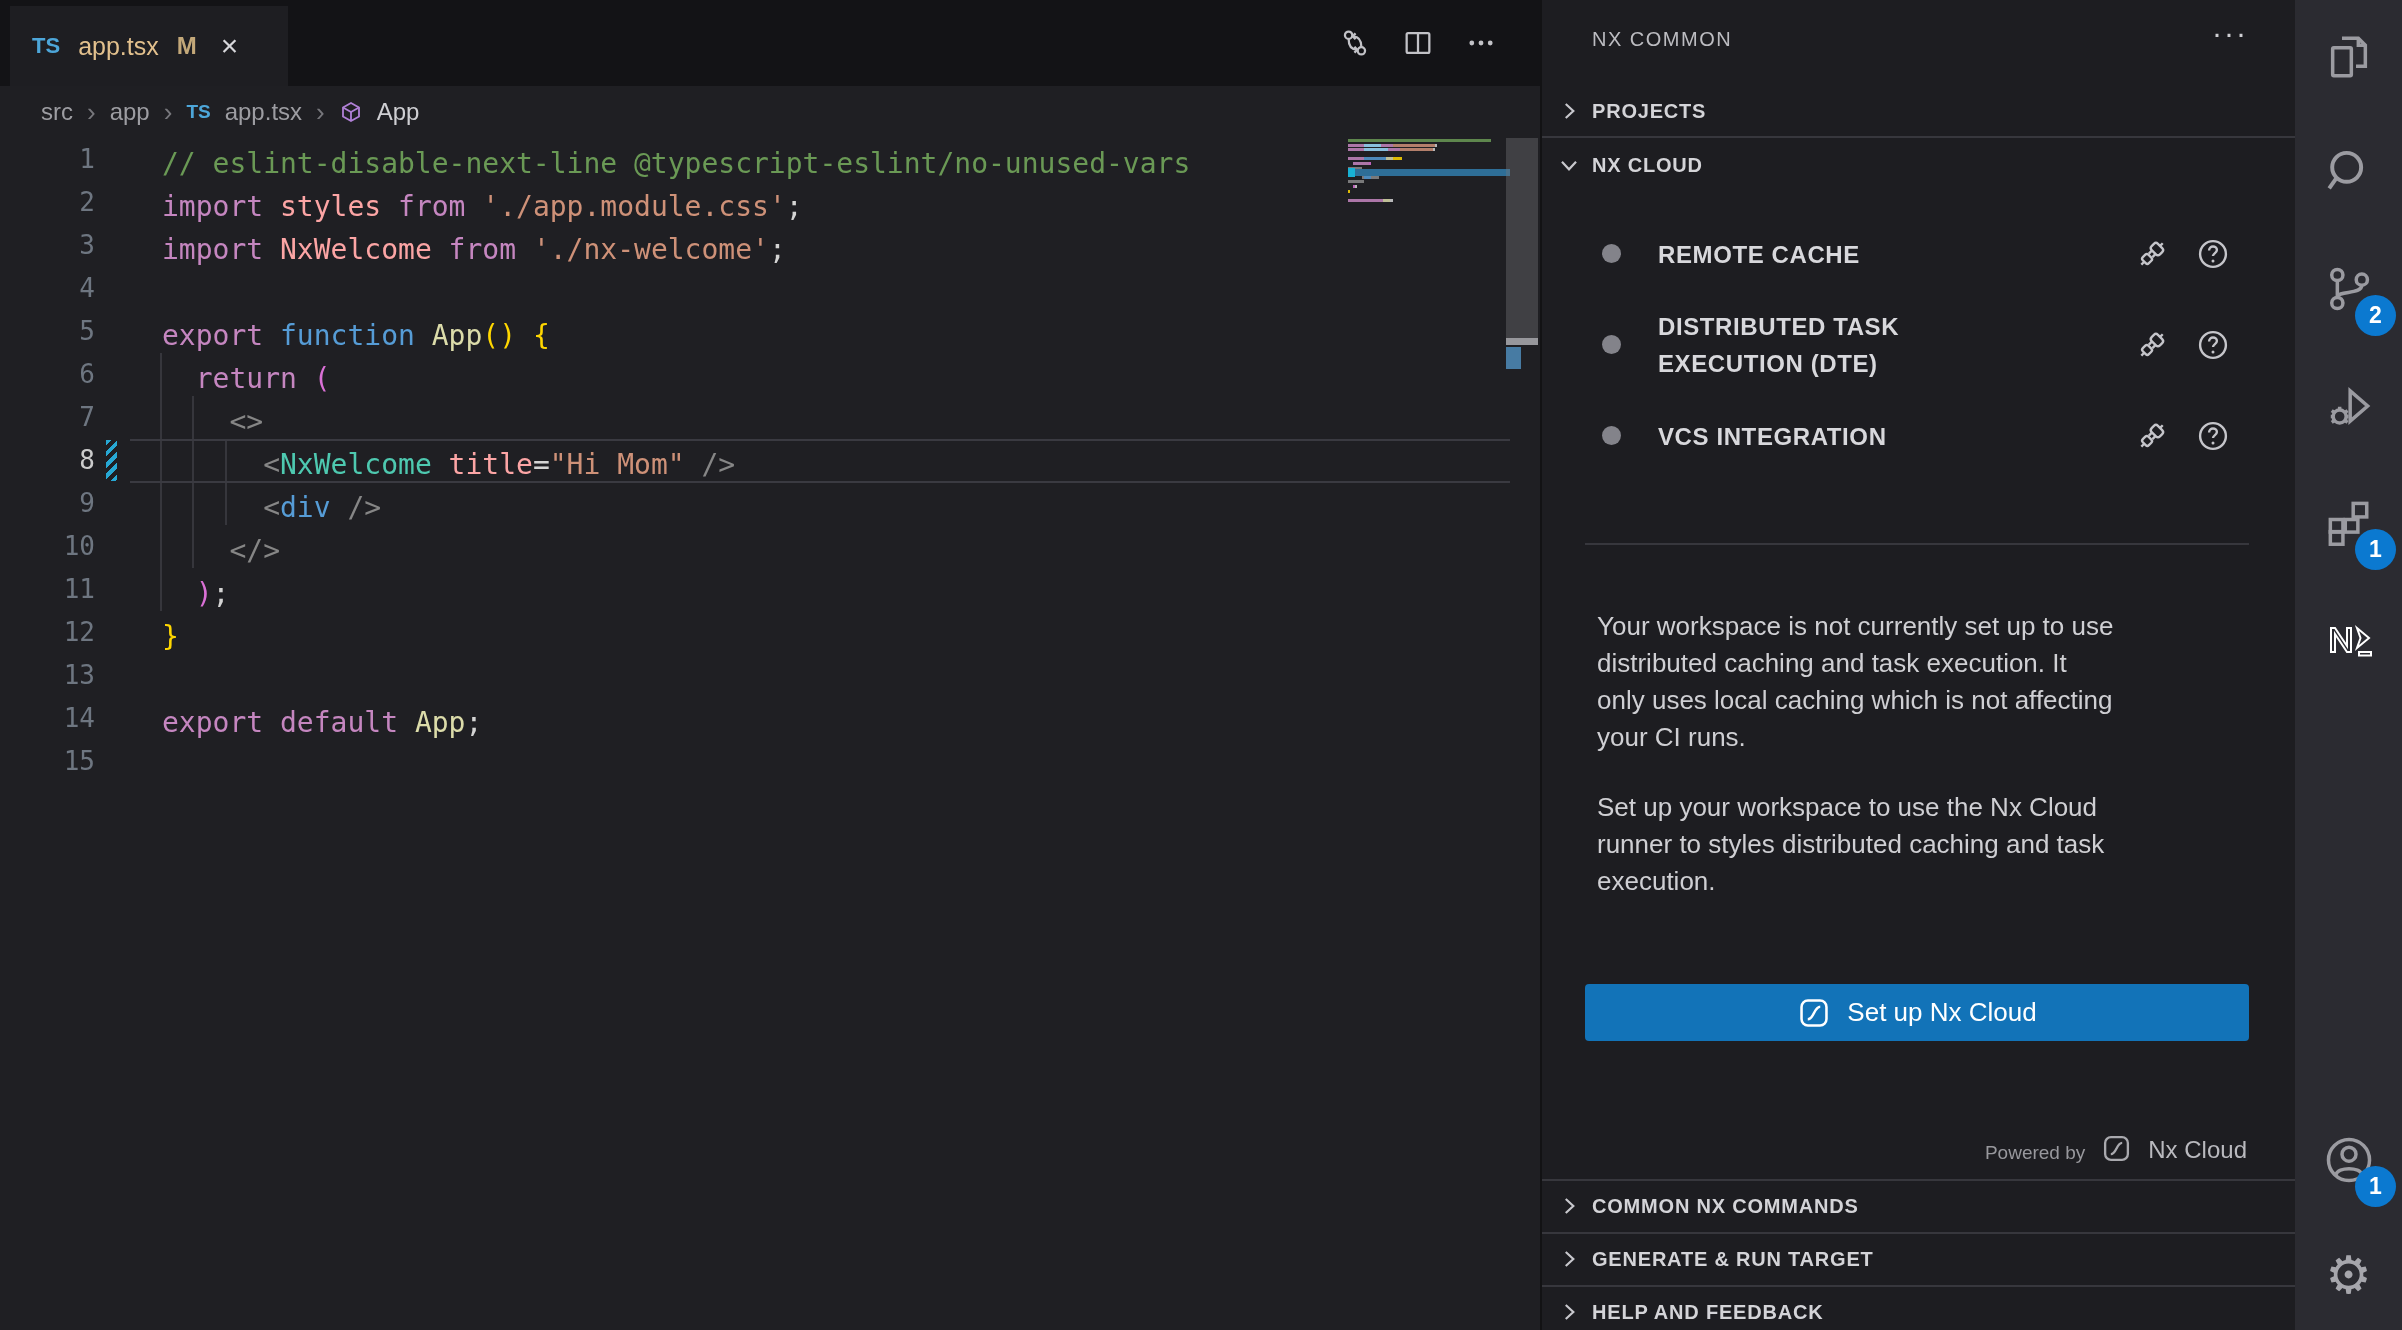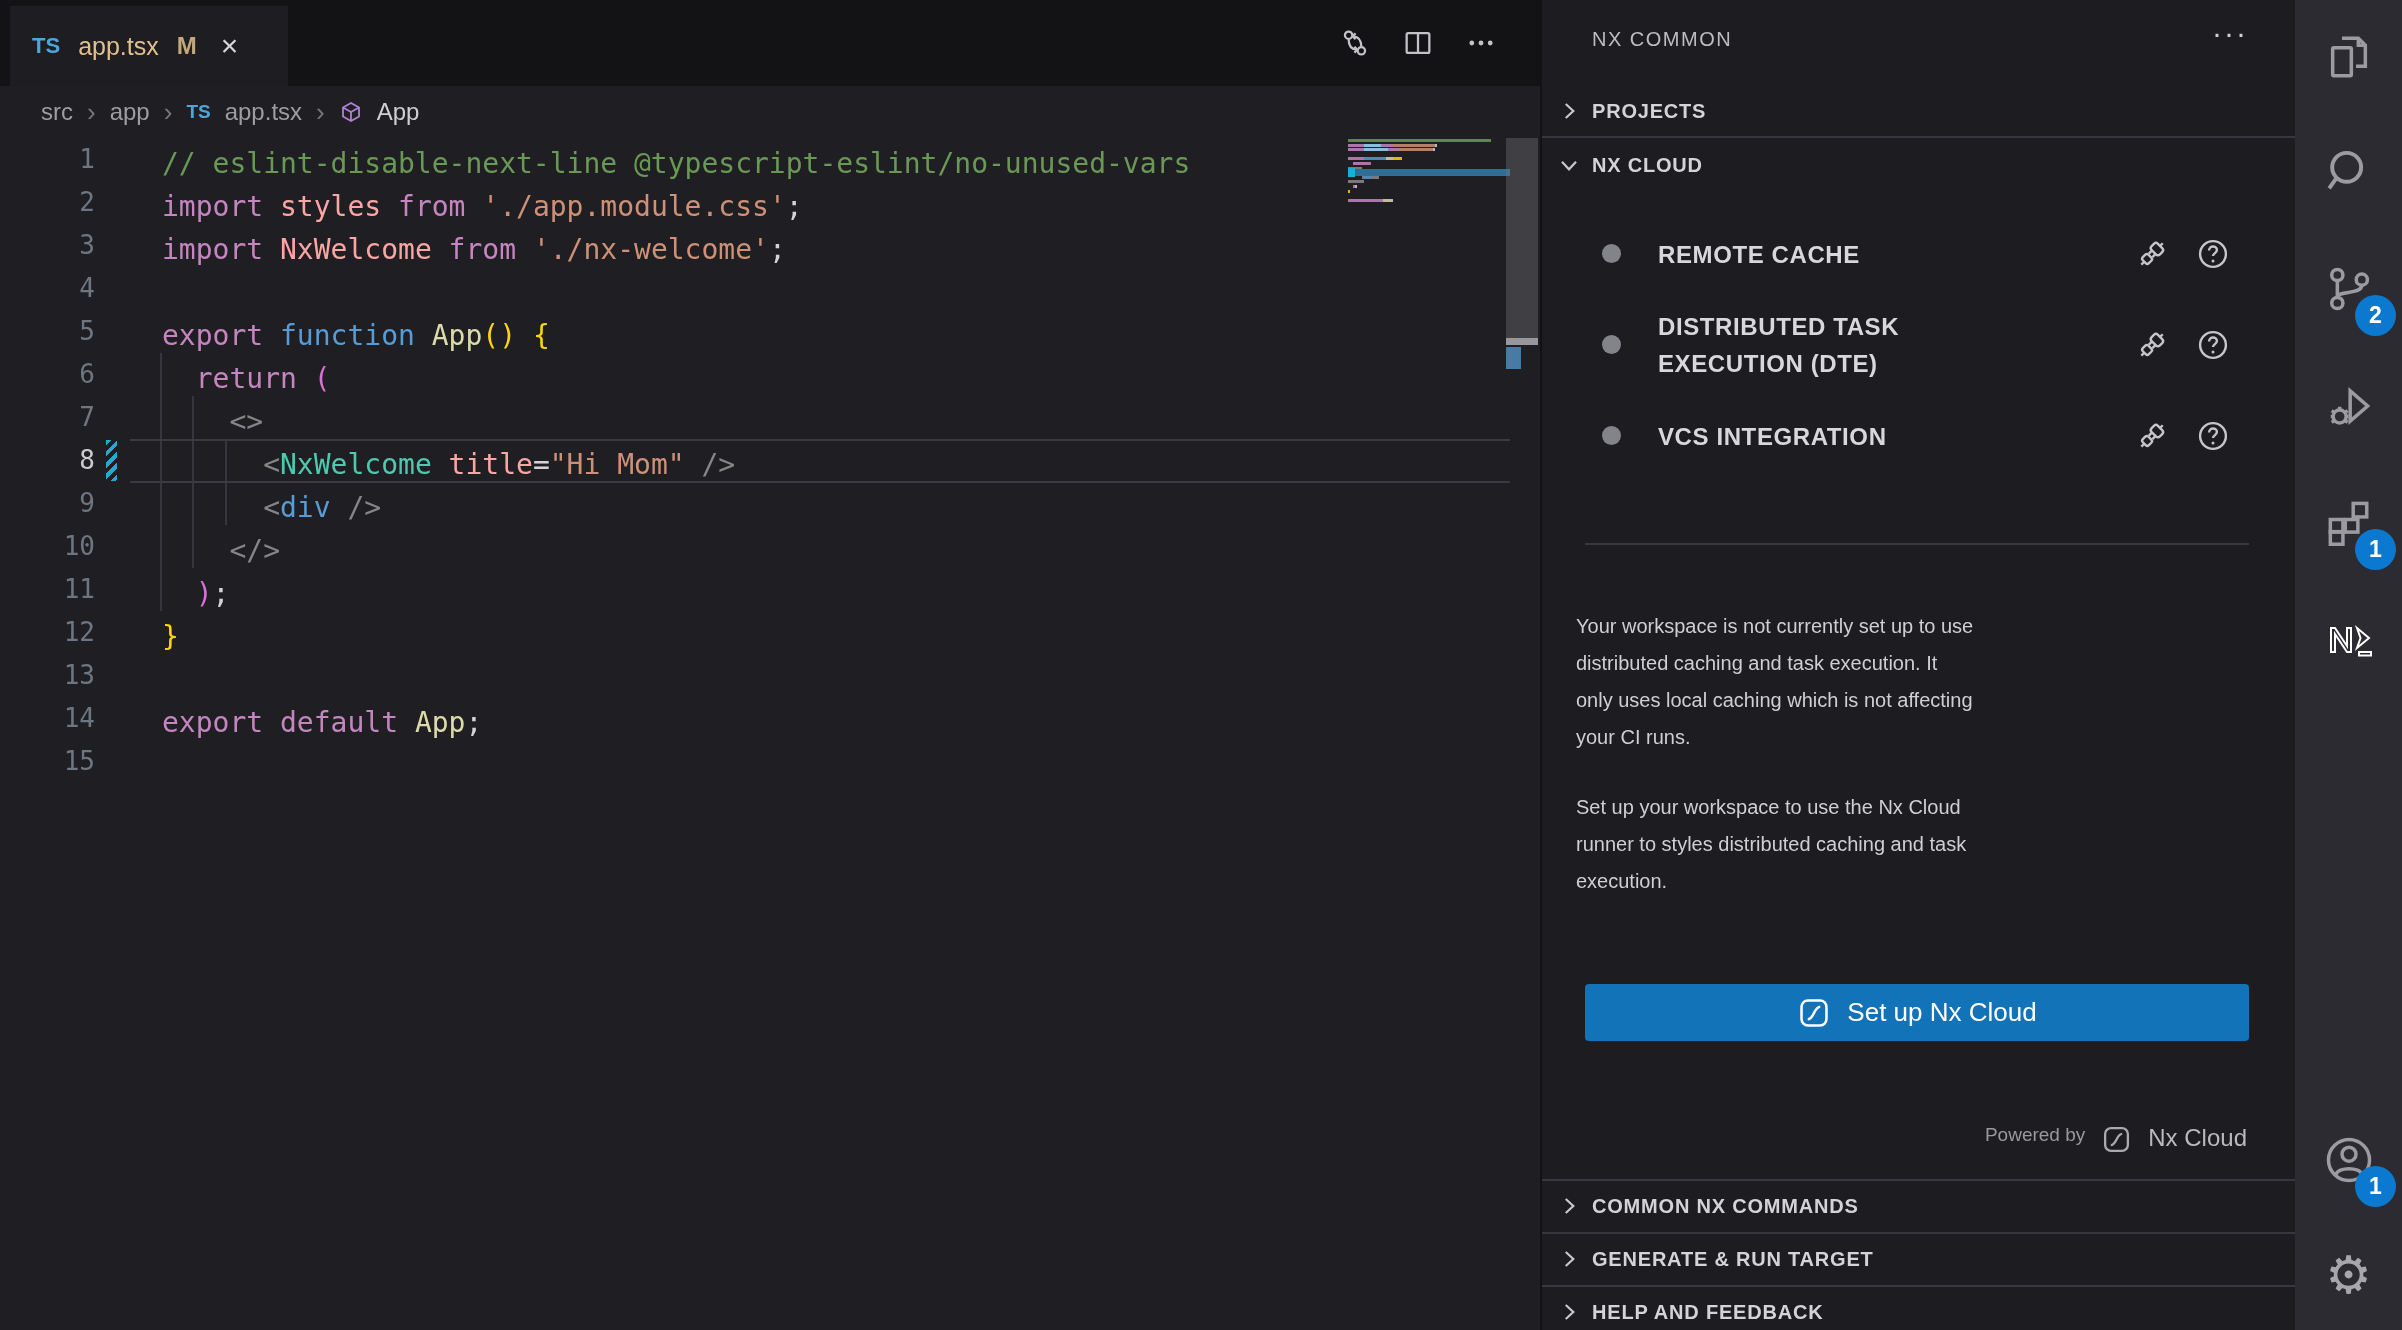--- a/index.html
+++ b/index.html
@@ -63,27 +63,27 @@
   .sect-label { font-size:20px; font-weight:bold; color:#d4d4d8; letter-spacing:.8px; }
   .pdivider { position:absolute; left:0; width:755px; height:2px; background:#37373d; }
 
   .status-row { position:absolute; left:0; width:755px; }
   .status-dot { position:absolute; left:60px; width:19px; height:19px; border-radius:50%; background:#83838a; }
   .status-label { position:absolute; left:116px; font-size:24px; font-weight:bold; color:#d8d8dc;
                   letter-spacing:.6px; line-height:37px; white-space:pre-line; }
   .row-icon { position:absolute; width:38px; height:38px; color:#c5c5ca; cursor:pointer; }
   .row-icon svg { width:100%; height:100%; display:block; }
 
-  .panel-para { position:absolute; left:34px; width:650px; font-size:20px; line-height:37px;
+  .panel-para { position:absolute; left:55px; width:650px; font-size:26px; line-height:37px;
                 color:#cfcfd3; white-space:pre-line; }
   #setup-btn { position:absolute; left:43px; top:984px; width:664px; height:57px; background:#1273b8;
                border:none; border-radius:4px; color:#ffffff; font-size:26px; font-family:inherit;
                display:flex; align-items:center; justify-content:center; gap:16px; cursor:pointer; }
   #setup-btn svg { width:34px; height:34px; }
-  #powered-row { position:absolute; right:48px; top:1124px; height:40px; display:flex; align-items:flex-start; gap:16px; }
+  #powered-row { position:absolute; right:48px; top:1124px; height:40px; display:flex; align-items:flex-end; gap:16px; }
   #powered-prefix { font-size:19px; color:#98989d; }
   #powered-logo { width:31px; height:31px; color:#a9a9ae; }
   #powered-logo svg { width:100%; height:100%; display:block; }
   #powered-brand { font-size:24px; color:#b9b9be; }
 
   
   #activity-bar { position:absolute; left:2295px; top:0; width:107px; height:1330px; background:#2b2b31; }
   .ab-item { position:absolute; left:0; width:107px; height:100px; display:flex; align-items:center;
              justify-content:center; color:#9b9ba1; cursor:pointer; }
   .ab-item.active { color:#ffffff; }

